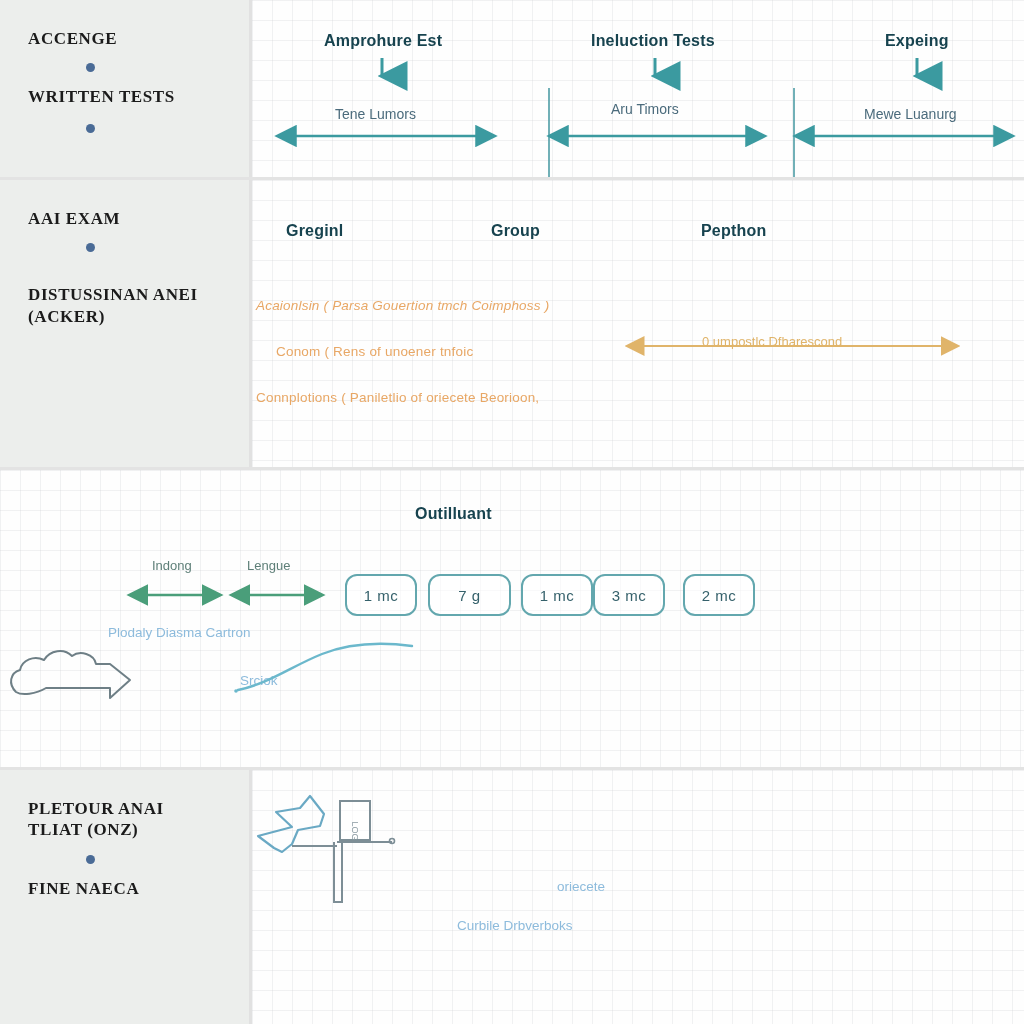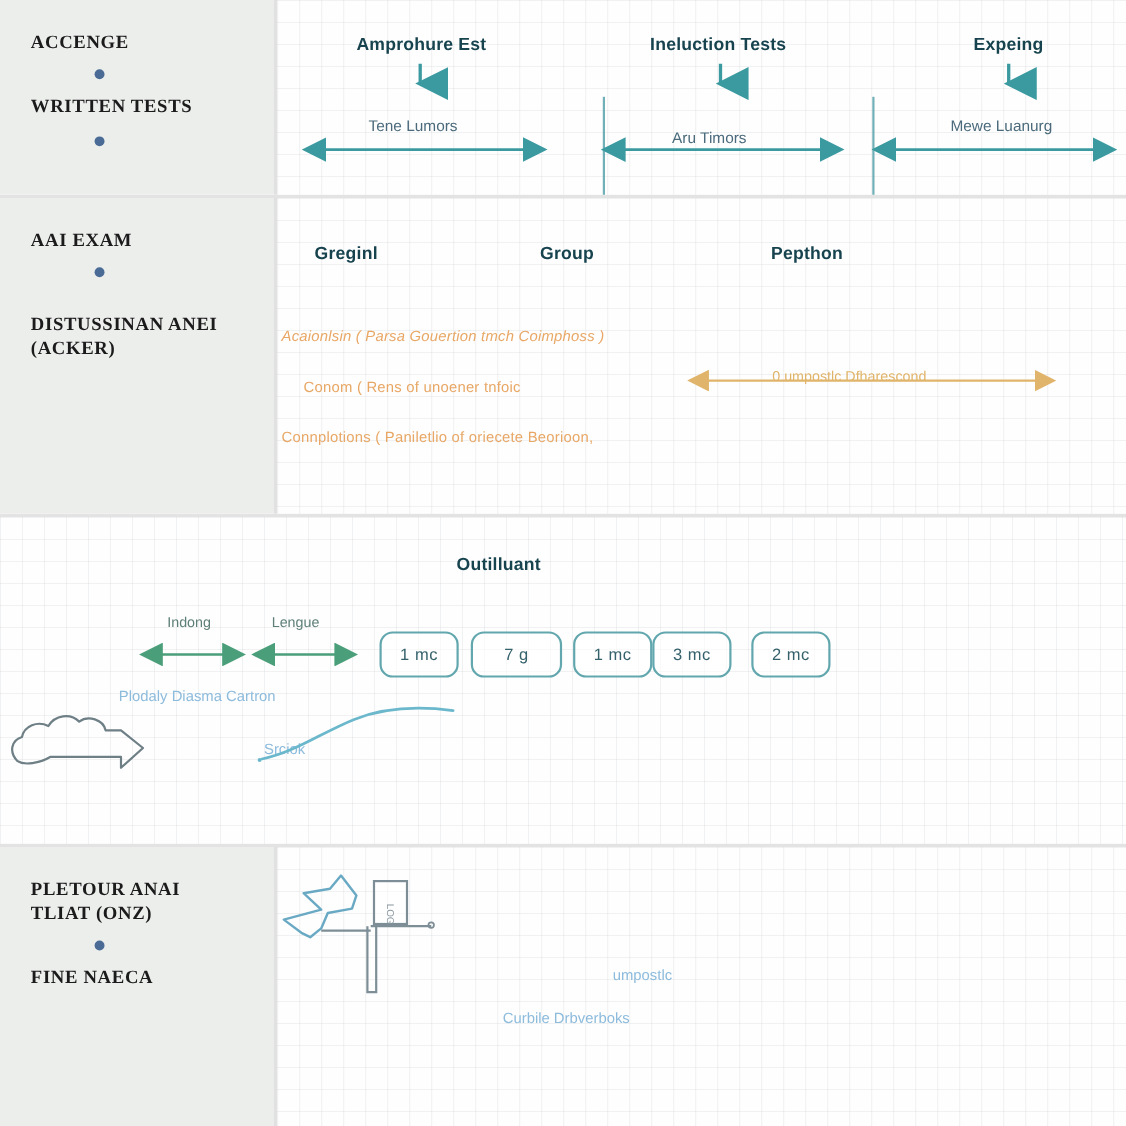--- a/index.html
+++ b/index.html
@@ -195,21 +195,21 @@
     <div class="content-cell">
 
       <div class="vsep" style="left:296px; top:88px; height:92px;"></div>
       <div class="vsep" style="left:541px; top:88px; height:92px;"></div>
 
       <div class="abs head-teal" style="left:72px; top:32px;">Amprohure Est</div>
       <div class="abs head-teal" style="left:339px; top:32px;">Ineluction Tests</div>
       <div class="abs head-teal" style="left:633px; top:32px;">Expeing</div>
 
       <div class="abs lbl-teal" style="left:83px; top:106px;">Tene Lumors</div>
-      <div class="abs lbl-teal" style="left:359px; top:117px;">Aru Timors</div>
+      <div class="abs lbl-teal" style="left:359px; top:101px;">Aru Timors</div>
       <div class="abs lbl-teal" style="left:612px; top:106px;">Mewe Luanurg</div>
 
       <svg class="svg-layer" viewBox="0 0 769 180" width="769" height="180">
         <defs>
           <marker id="tArrowR" markerWidth="9" markerHeight="9" refX="7.5" refY="4.5" orient="auto">
             <path d="M0,0 L9,4.5 L0,9 z" fill="#3b9aa0"></path>
           </marker>
           <marker id="tArrowL" markerWidth="9" markerHeight="9" refX="1.5" refY="4.5" orient="auto">
             <path d="M9,0 L0,4.5 L9,9 z" fill="#3b9aa0"></path>
           </marker>
@@ -308,21 +308,21 @@
 TLIAT (ONZ)</div>
       <div class="side-dot"></div>
       <div class="side-title">FINE NAECA</div>
     </div>
 
     <div class="content-cell">
       <div class="boxed-sketch" style="left:87px; top:30px; width:32px; height:41px;">
         <span>LOG</span>
       </div>
 
-      <div class="abs lbl-blue" style="left:305px; top:109px;">umpostlc</div>
+      <div class="abs lbl-blue" style="left:305px; top:109px;">oriecete</div>
       <div class="abs lbl-blue" style="left:205px; top:148px;">Curbile Drbverboks</div>
 
       <svg class="svg-layer" viewBox="0 0 769 254" width="769" height="254">
 
         <path d="M6,66 L40,57 L24,42 L48,38 L58,26 L72,44 L68,56 L46,60
                  L40,74 L30,82 L22,78 Z" fill="none" stroke="#6aa9c4" stroke-width="2.2" stroke-linejoin="round"></path>
 
         <path d="M40,76 L85,76" fill="none" stroke="#7d8e96" stroke-width="2"></path>
         <path d="M85,72 L140,72" fill="none" stroke="#7d8e96" stroke-width="2"></path>
         <path d="M82,72 L82,132 L90,132 L90,72" fill="none" stroke="#7d8e96" stroke-width="2"></path>

